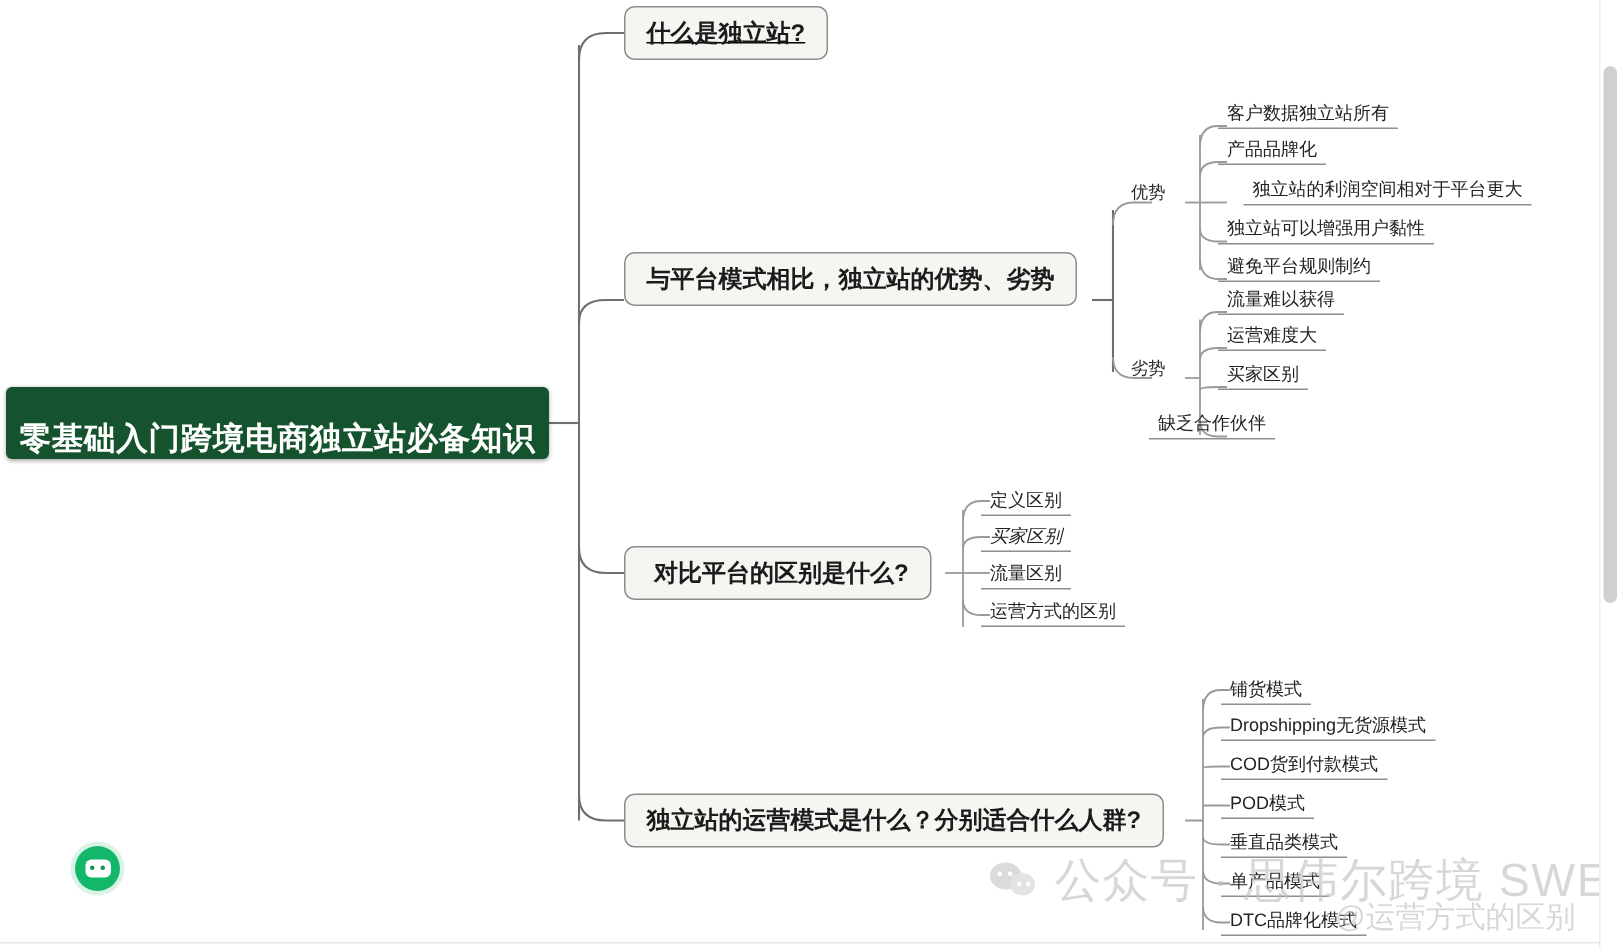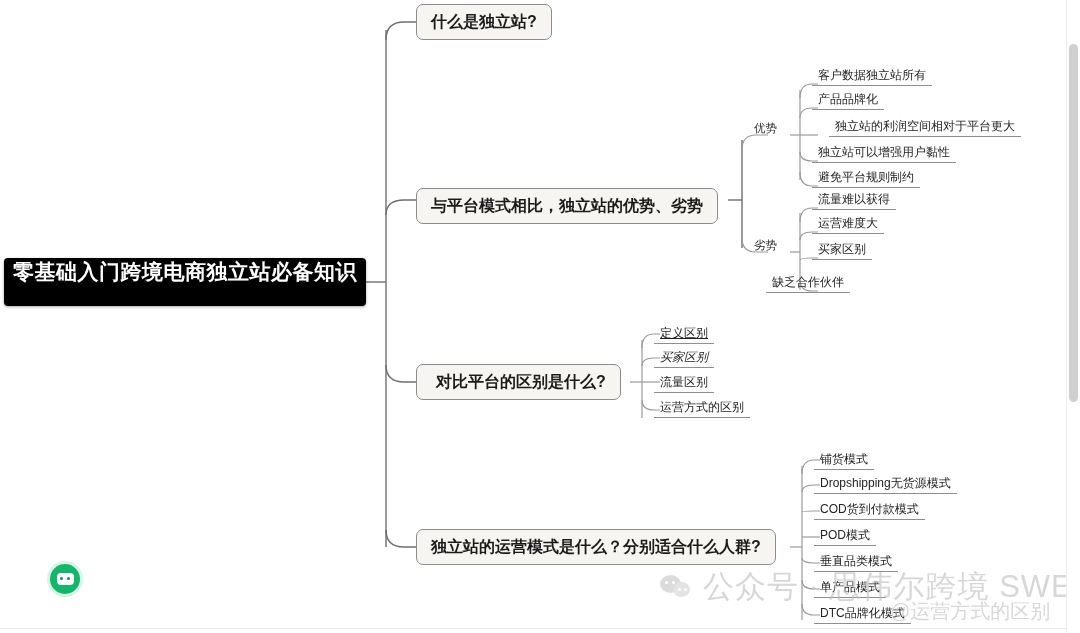--- a/index.html
+++ b/index.html
@@ -37,25 +37,25 @@
     stroke-width: 1.2;
   }
 
   
   .root-node {
     position: absolute;
     left: 4px;
     top: 258px;
     width: 362px;
     height: 48px;
-    background: #000000;
+    background: #14532d;
     border-radius: 4px;
     box-shadow: 0 1px 3px rgba(0,0,0,.35);
     display: flex;
-    align-items: flex-start;
+    align-items: flex-end;
     justify-content: center;
     box-sizing: border-box;
   }
   .root-node .root-label {
     color: #ffffff;
     font-size: 21px;
     font-weight: bold;
     letter-spacing: .5px;
     white-space: nowrap;
   }
@@ -269,25 +269,25 @@
     <path class="thin" d="M802,537 L820,537"></path>
     <path class="thin" d="M802,558 Q802,563 814,563 L820,563"></path>
     <path class="thin" d="M802,580 Q802,589 814,589 L820,589"></path>
     <path class="thin" d="M802,604 Q802,615 814,615 L820,615"></path>
   </svg>
 
   <div class="root-node">
     <span class="root-label">零基础入门跨境电商独立站必备知识</span>
   </div>
 
-  <div class="branch-node" style="left:416px; top:4px;">
+  <div class="branch-node" style="left:416px; top:4px;text-decoration:underline;">
     <span class="branch-label">什么是独立站?</span>
   </div>
 
-  <div class="branch-node" style="left:416px; top:188px;">
+  <div class="branch-node" style="left:416px; top:168px;">
     <span class="branch-label">与平台模式相比，独立站的优势、劣势</span>
   </div>
 
   <div class="mid-label" style="left:754px; top:121px;">
     <span>优势</span>
   </div>
   <div class="mid-label" style="left:754px; top:238px;">
     <span>劣势</span>
   </div>
 
@@ -299,21 +299,21 @@
 
   <div class="leaf" style="left:812px; top:192px;">流量难以获得</div>
   <div class="leaf" style="left:812px; top:216px;">运营难度大</div>
   <div class="leaf" style="left:812px; top:242px;">买家区别</div>
   <div class="leaf" style="left:766px; top:275px;">缺乏合作伙伴</div>
 
   <div class="branch-node" style="left:416px; top:364px;padding-left:19px;">
     <span class="branch-label">对比平台的区别是什么?</span>
   </div>
 
-  <div class="leaf" style="left:654px; top:326px;text-decoration:underline;">定义区别</div>
+  <div class="leaf" style="left:654px; top:326px;">定义区别</div>
   <div class="leaf" style="left:654px; top:350px;font-style:italic;">买家区别</div>
   <div class="leaf" style="left:654px; top:375px;">流量区别</div>
   <div class="leaf" style="left:654px; top:400px;">运营方式的区别</div>
 
   <div class="branch-node" style="left:416px; top:529px;">
     <span class="branch-label">独立站的运营模式是什么？分别适合什么人群?</span>
   </div>
 
   <div class="leaf" style="left:814px; top:452px;">铺货模式</div>
   <div class="leaf" style="left:814px; top:476px;">Dropshipping无货源模式</div>

